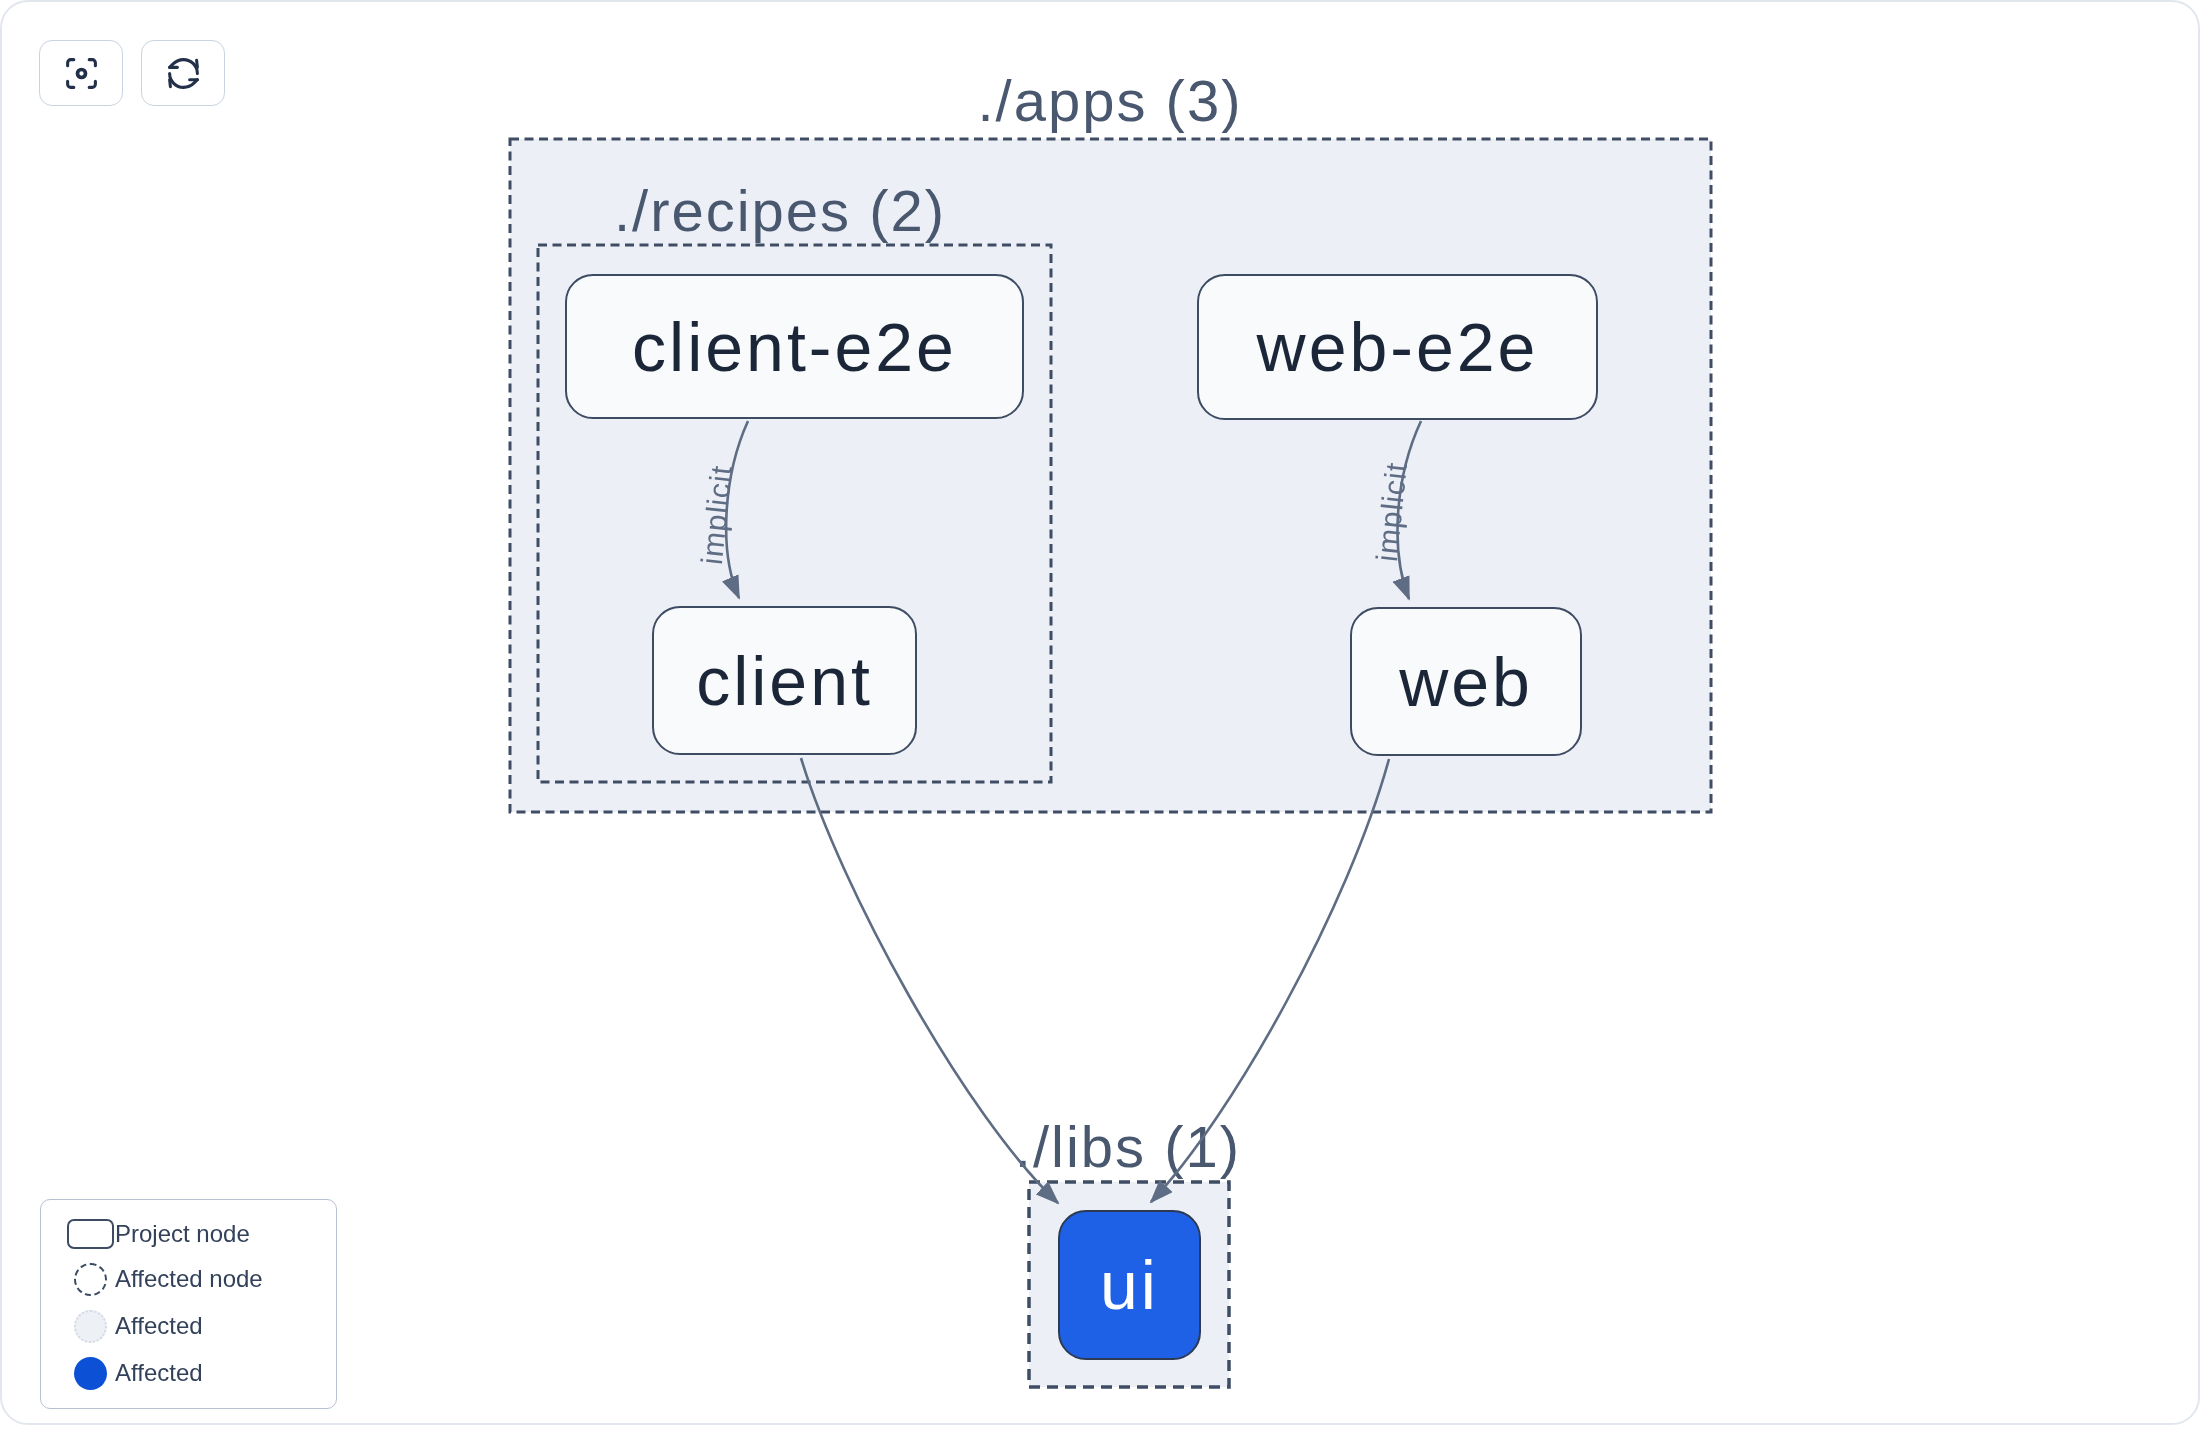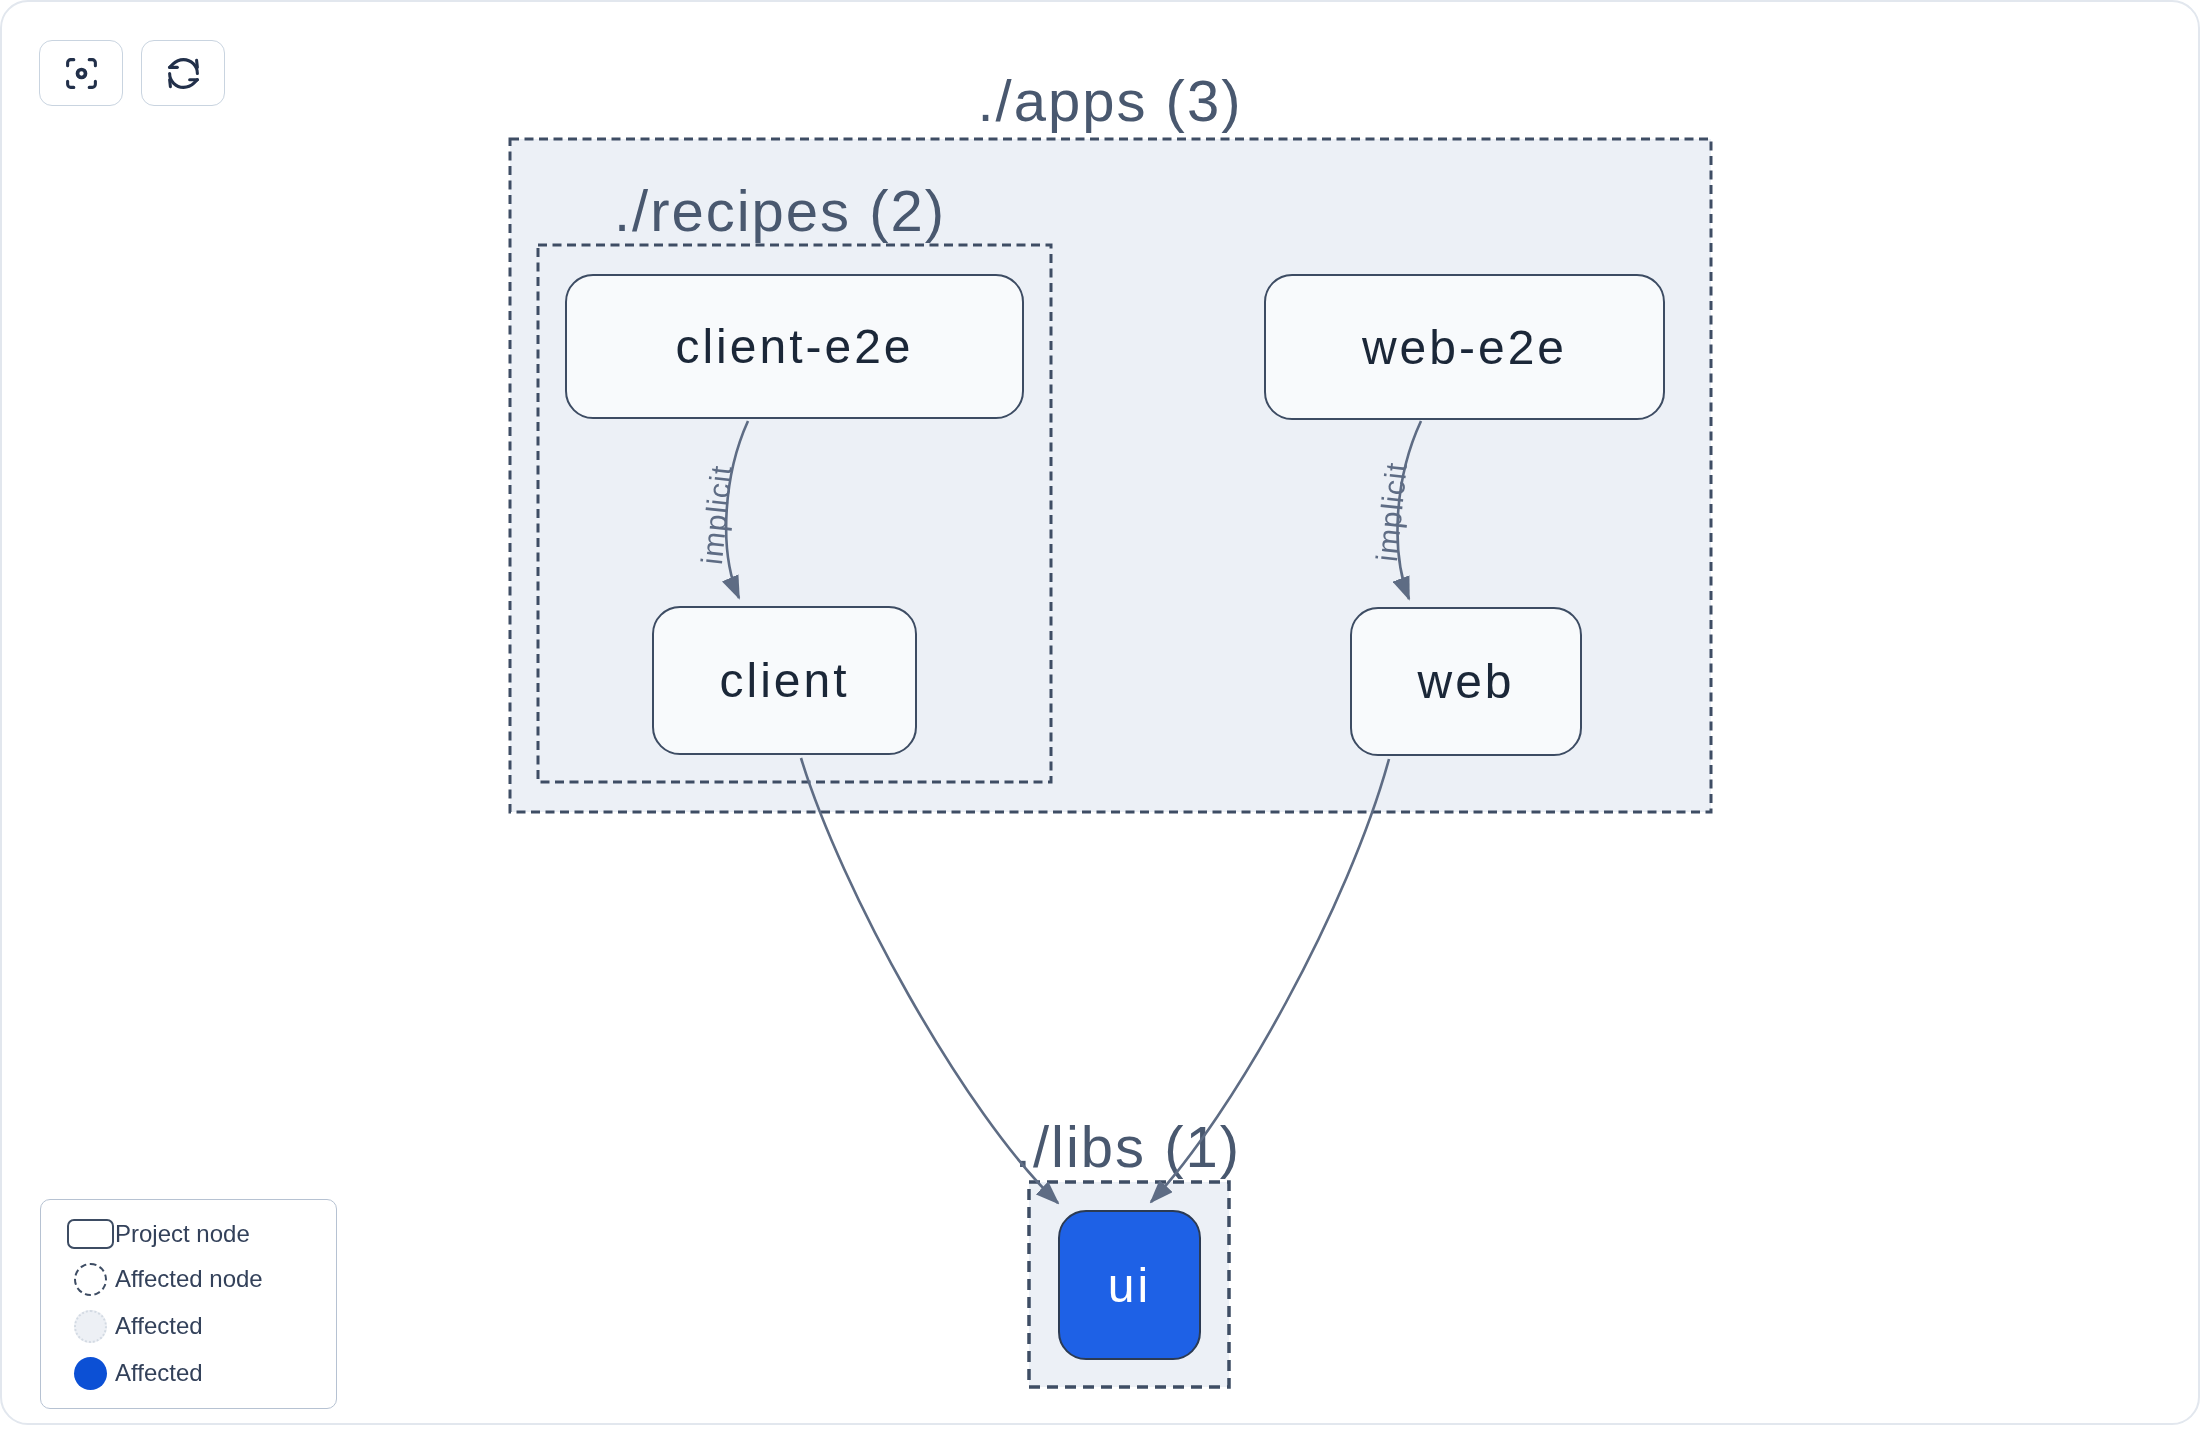--- a/index.html
+++ b/index.html
@@ -30,21 +30,21 @@
   svg.layer{position:absolute;left:0;top:0;width:2200px;height:1446px}
 
   .clabel{
     position:absolute;transform:translateX(-50%);
     font-size:58px;letter-spacing:2px;color:var(--composite-label);
     white-space:nowrap;line-height:1.15;
   }
   .gnode{
     position:absolute;display:flex;align-items:center;justify-content:center;
     background:var(--node-fill);border:2.5px solid var(--node-border);
-    border-radius:28px;font-size:48px;letter-spacing:3px;color:var(--node-text);
+    border-radius:28px;font-size:68px;letter-spacing:3px;color:var(--node-text);
     white-space:nowrap;
   }
   .gnode.touched{background:var(--touched-node);border-color:#2c3b53;color:#ffffff}
 
   .edge-path{fill:none;stroke:var(--edge);stroke-width:2.6px}
   .edge-label{font-family:"Liberation Sans",sans-serif;font-size:30px;letter-spacing:1px;fill:var(--edge)}
 
   .toolbar{position:absolute;left:37px;top:38px;display:flex;gap:18px}
   .tbtn{
     width:84px;height:66px;background:#fff;border:1.5px solid var(--btn-border);
@@ -89,21 +89,21 @@
     </defs>
     <path class="edge-path" d="M 746 419 C 722 472, 716 548, 737 596" marker-end="url(#arrow)"></path>
     <path class="edge-path" d="M 1419 419 C 1393 475, 1388 548, 1407 597" marker-end="url(#arrow)"></path>
     <path class="edge-path" d="M 799 756 C 838 885, 962 1112, 1056 1201" marker-end="url(#arrow)"></path>
     <path class="edge-path" d="M 1387 757 C 1347 903, 1232 1112, 1149 1200" marker-end="url(#arrow)"></path>
     <text class="edge-label" transform="translate(717 513) rotate(-84)" text-anchor="middle" dominant-baseline="middle">implicit</text>
     <text class="edge-label" transform="translate(1392 510) rotate(-84)" text-anchor="middle" dominant-baseline="middle">implicit</text>
   </svg>
 
   <div class="gnode" style="left:563px;top:272px;width:459px;height:145px">client-e2e</div>
-  <div class="gnode" style="left:1262px;top:272px;width:401px;height:146px">web-e2e</div>
+  <div class="gnode" style="left:1195px;top:272px;width:401px;height:146px">web-e2e</div>
   <div class="gnode" style="left:1348px;top:605px;width:232px;height:149px">web</div>
   <div class="gnode" style="left:650px;top:604px;width:265px;height:149px">client</div>
   <div class="gnode touched" style="left:1056px;top:1208px;width:143px;height:150px">ui</div>
 
   <div class="toolbar">
     <div class="tbtn">
       <svg viewBox="0 0 24 24">
         <path d="M3 7V5a2 2 0 0 1 2-2h2"></path>
         <path d="M17 3h2a2 2 0 0 1 2 2v2"></path>
         <path d="M21 17v2a2 2 0 0 1-2 2h-2"></path>

